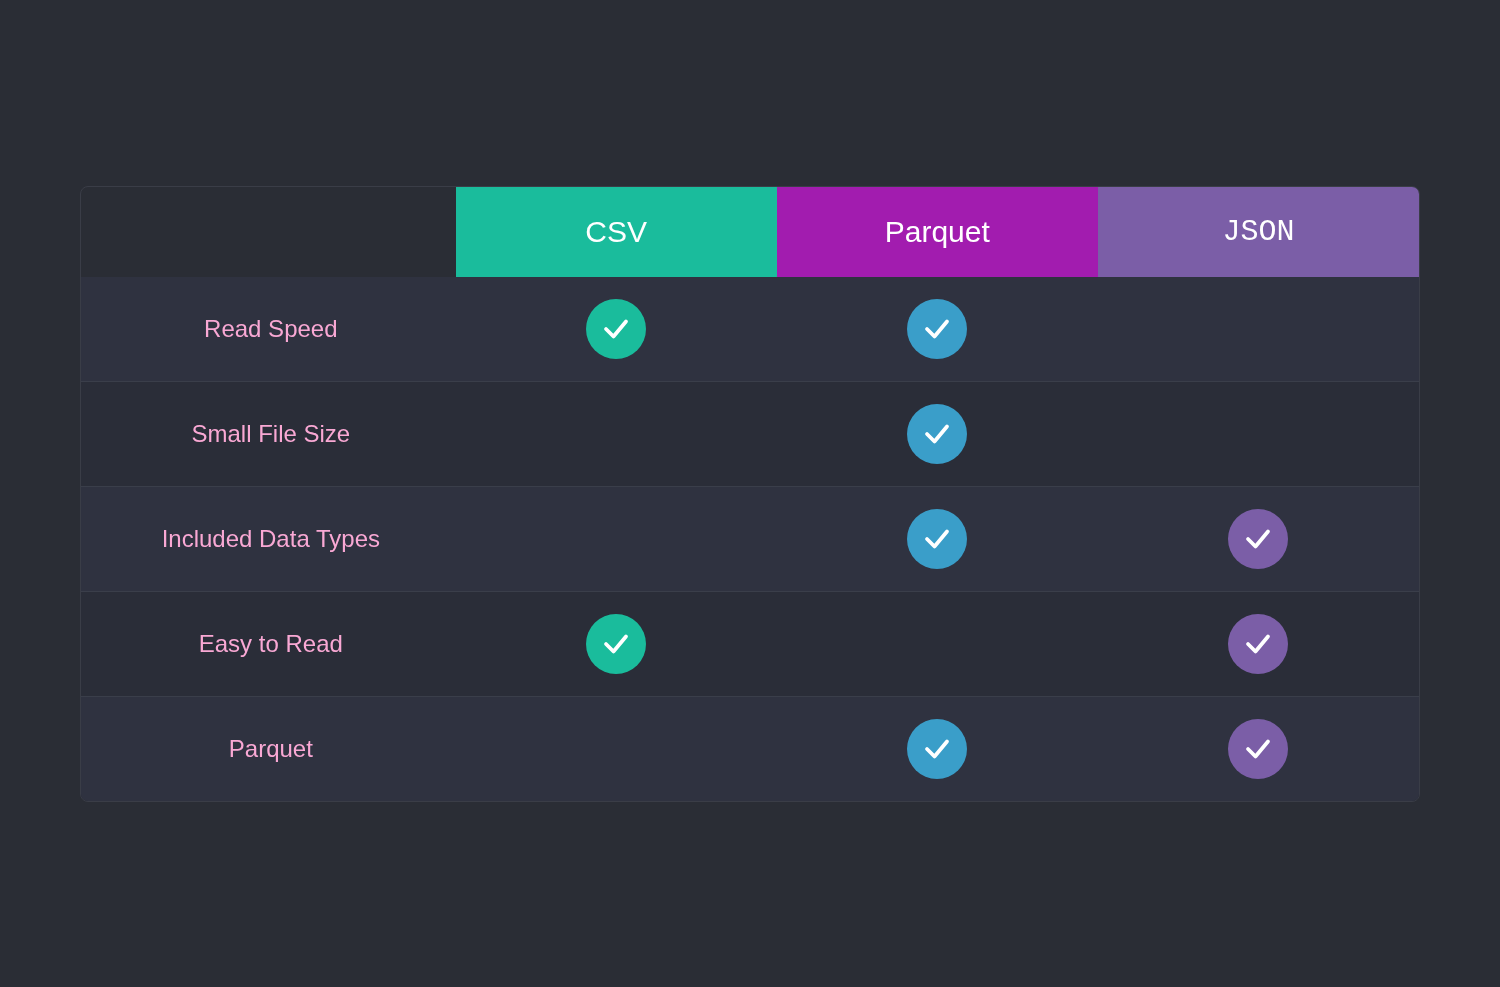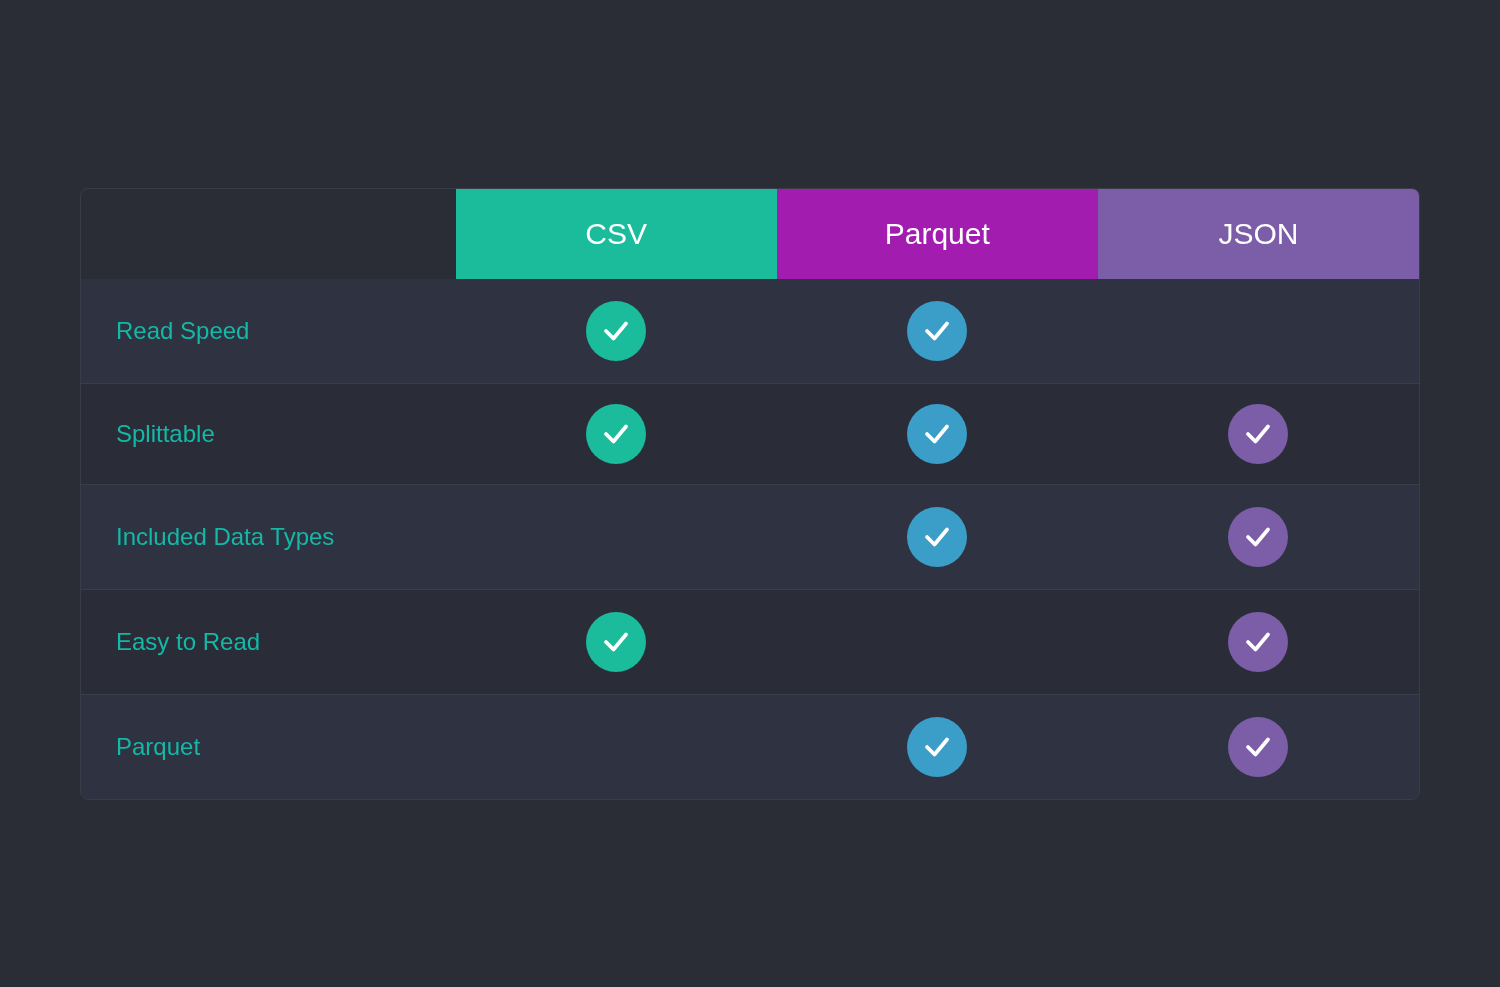--- a/index.html
+++ b/index.html
@@ -49,20 +49,21 @@
     }
 
     .th-parquet {
       background-color: #a21caf;
       width: 24%;
     }
 
     .th-json {
       background-color: #7b5ea7;
       width: 24%;
+      font-family: Liberation Mono, monospace;
     }
 
     .comparison-table tbody tr {
       border-bottom: 1px solid #3a3e4a;
     }
 
     .comparison-table tbody tr:last-child {
       border-bottom: none;
     }
 
@@ -75,23 +76,23 @@
     }
 
     .comparison-table tbody td {
       padding: 20px 30px;
       text-align: center;
       vertical-align: middle;
       height: 100px;
     }
 
     .comparison-table tbody td:first-child {
-      text-align: left;
+      text-align: center;
       font-size: 24px;
-      color: #14b8a6;
+      color: #f9a8d4;
       font-weight: 300;
       padding-left: 35px;
     }
 
     .check-circle {
       width: 60px;
       height: 60px;
       border-radius: 50%;
       display: inline-flex;
       align-items: center;
@@ -144,36 +145,28 @@
         </svg>
             </div></td>
           <td><div class="check-circle blue">
               <svg viewBox="0 0 24 24" fill="none" xmlns="http://www.w3.org/2000/svg">
           <polyline points="4,12 10,18 20,6" stroke="white" stroke-width="3" stroke-linecap="round" stroke-linejoin="round"></polyline>
         </svg>
             </div></td>
           <td><span class="empty-cell"></span></td>
         </tr>
         <tr>
-          <td>Splittable</td>
-          <td><div class="check-circle teal">
-              <svg viewBox="0 0 24 24" fill="none" xmlns="http://www.w3.org/2000/svg">
-          <polyline points="4,12 10,18 20,6" stroke="white" stroke-width="3" stroke-linecap="round" stroke-linejoin="round"></polyline>
-        </svg>
-            </div></td>
-          <td><div class="check-circle blue">
-              <svg viewBox="0 0 24 24" fill="none" xmlns="http://www.w3.org/2000/svg">
-          <polyline points="4,12 10,18 20,6" stroke="white" stroke-width="3" stroke-linecap="round" stroke-linejoin="round"></polyline>
-        </svg>
-            </div></td>
-          <td><div class="check-circle purple">
-              <svg viewBox="0 0 24 24" fill="none" xmlns="http://www.w3.org/2000/svg">
-          <polyline points="4,12 10,18 20,6" stroke="white" stroke-width="3" stroke-linecap="round" stroke-linejoin="round"></polyline>
-        </svg>
-            </div></td>
+          <td>Small File Size</td>
+          <td><span class="empty-cell"></span></td>
+          <td><div class="check-circle blue">
+              <svg viewBox="0 0 24 24" fill="none" xmlns="http://www.w3.org/2000/svg">
+          <polyline points="4,12 10,18 20,6" stroke="white" stroke-width="3" stroke-linecap="round" stroke-linejoin="round"></polyline>
+        </svg>
+            </div></td>
+          <td><span class="empty-cell"></span></td>
         </tr>
         <tr>
           <td>Included Data Types</td>
           <td><span class="empty-cell"></span></td>
           <td><div class="check-circle blue">
               <svg viewBox="0 0 24 24" fill="none" xmlns="http://www.w3.org/2000/svg">
           <polyline points="4,12 10,18 20,6" stroke="white" stroke-width="3" stroke-linecap="round" stroke-linejoin="round"></polyline>
         </svg>
             </div></td>
           <td><div class="check-circle purple">

